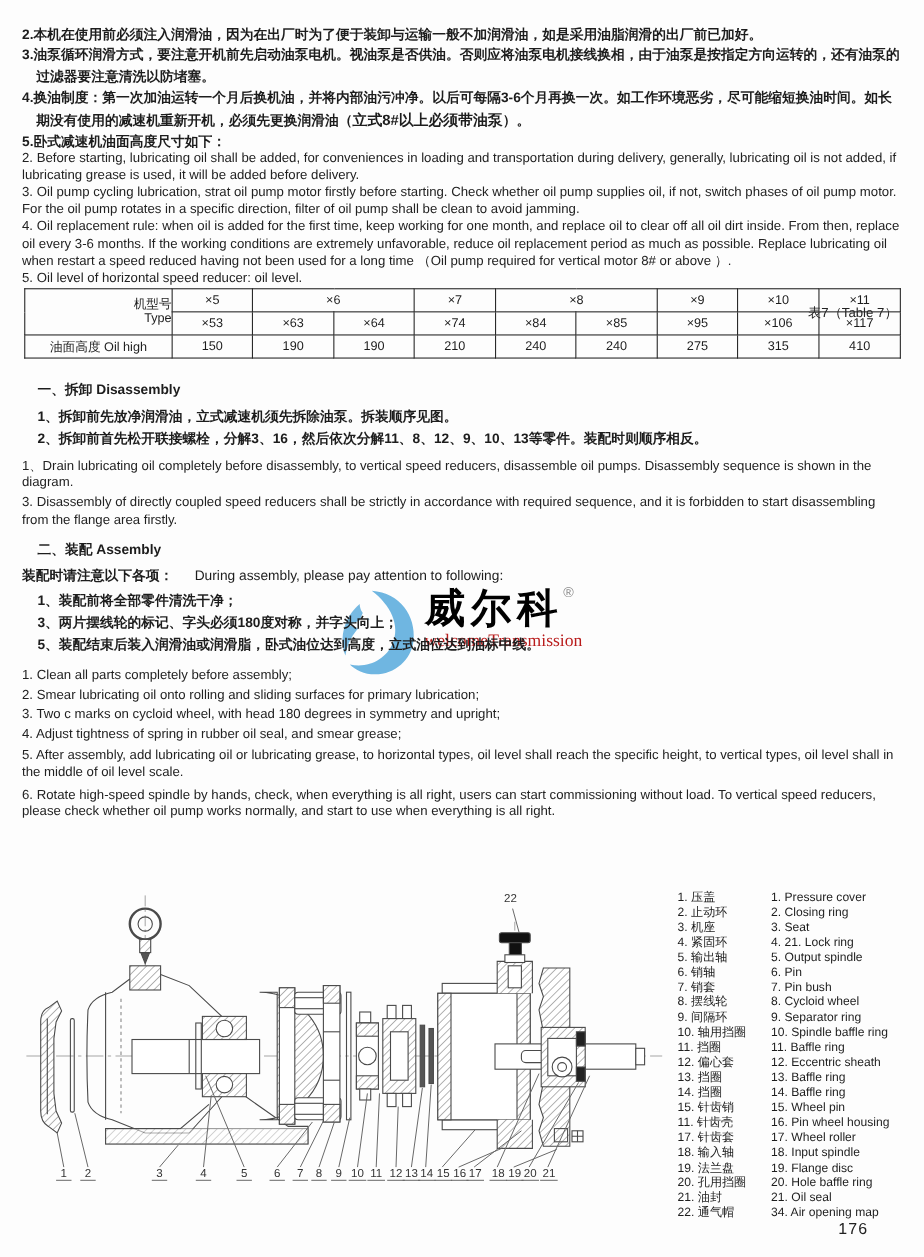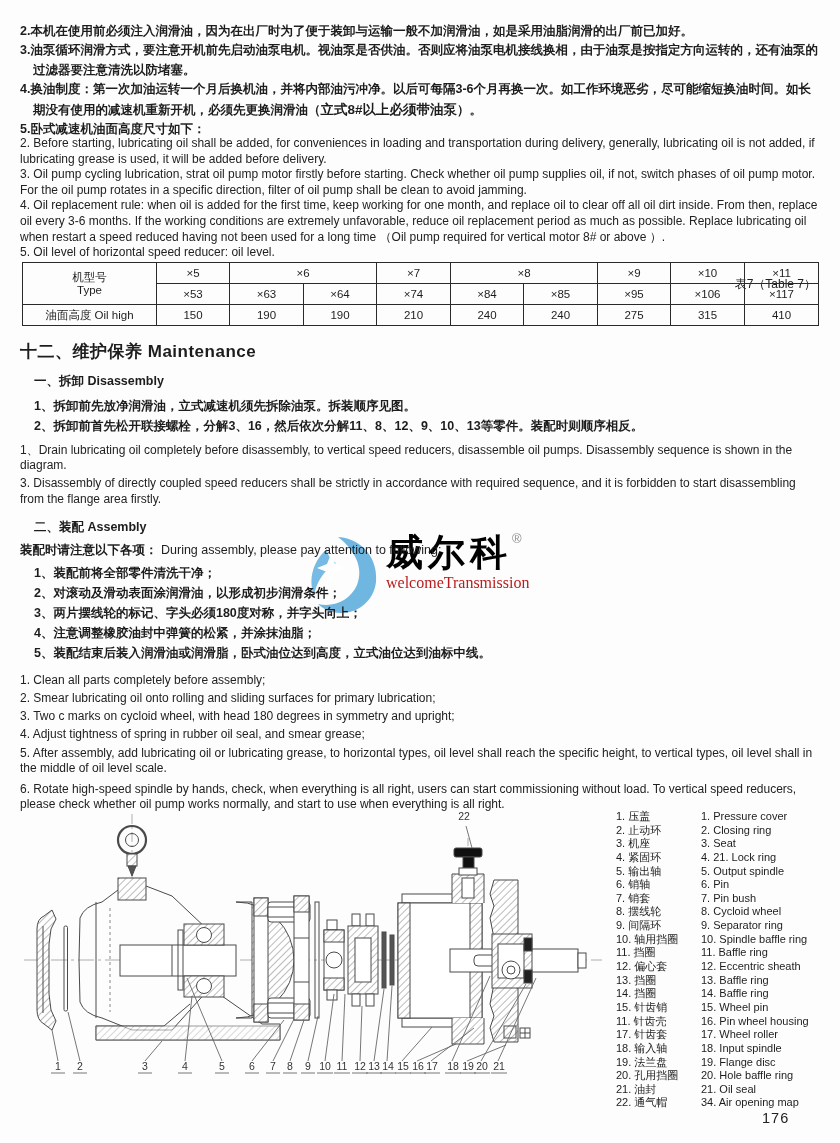--- a/index.html
+++ b/index.html
@@ -15,31 +15,31 @@
   #zh-notes p{margin:0;padding-left:13px;text-indent:-13px;}
   .b-big{font-size:13.5px;font-weight:bold;text-align:right;}
   
   #en-notes{left:20px;top:136px;width:806px;font-size:12px;font-weight:normal;line-height:15.6px;color:#222;}
   #en-notes p{margin:0;}
   #tbl-label{top:241px;right:24px;font-size:12px;color:#222;margin-top:35px;}
   
   table.t7{border-collapse:collapse;table-layout:fixed;width:796px;}
   table.t7 td{border:1px solid #2a2a2a;text-align:center;vertical-align:middle;
     font-size:11.5px;color:#1d1d1d;padding:0;height:20px;}
-  table.t7 .hd{line-height:13px;}
+  table.t7 .hd{line-height:13px;text-align:right;}
   
   #maint{left:20px;top:340px;width:802px;}
   #maint-title{font-size:17px;font-weight:bold;margin:0 0 10px 0;letter-spacing:.5px;}
   .sec-h{font-size:12.5px;font-weight:bold;margin:6px 0 6px 14px;}
   .zh-list p{margin:0;font-size:12.5px;font-weight:bold;line-height:20px;padding-left:14px;}
   .en-list{margin-top:7px;}
   .en-list p{margin:0 0 3px 0;font-size:12px;line-height:15.2px;color:#222;}
   .intro-line{font-size:12.5px;margin:2px 0 4px 0;}
   .intro-zh{font-weight:bold;}
-  .intro-en{font-weight:normal;margin-left:0;}
+  .intro-en{font-weight:normal;margin-left:16px;}
   
   #logo{left:300px;top:533px;width:230px;height:92px;z-index:1;display:flex;align-items:flex-start;}
   #logo-text{margin-left:4px;}
   #brand-row{display:flex;align-items:flex-start;}
   #brand{font-size:37px;font-weight:bold;color:#000000;letter-spacing:5px;line-height:40px;}
   #reg{font-size:13px;color:#8d8d8d;margin-top:-2px;}
   #brand-sub{font-size:16px;color:#b91c1c;font-family:Liberation Serif, serif;margin-top:1px;}
   
   #diagram{left:22px;top:798px;width:592px;height:332px;}
   
@@ -116,42 +116,39 @@
         <td>240</td>
         <td>275</td>
         <td>315</td>
         <td>410</td>
       </tr>
     </tbody>
       </table>
   </div>
 
   <div id="maint" class="abs z1">
-    <h1 id="maint-title">十二、维护保养  Maintenance</h1>
 
     <div class="sec-h">一、拆卸   Disassembly</div>
     <div class="zh-list">
       <p>1、拆卸前先放净润滑油，立式减速机须先拆除油泵。拆装顺序见图。</p>
       <p>2、拆卸前首先松开联接螺栓，分解3、16，然后依次分解11、8、12、9、10、13等零件。装配时则顺序相反。</p>
     </div>
     <div class="en-list">
       <p>1、Drain lubricating oil completely before disassembly, to vertical speed reducers, disassemble oil pumps. Disassembly sequence is shown in the diagram.</p>
       <p>3. Disassembly of directly coupled speed reducers shall be strictly in accordance with required sequence, and it is forbidden to start disassembling from the flange area firstly.</p>
     </div>
 
     <div class="sec-h" style="margin-top:12px;">二、装配   Assembly</div>
     <div class="intro-line">
       <span class="intro-zh">装配时请注意以下各项：</span>
       <span class="intro-en">During assembly, please pay attention to following:</span>
     </div>
     <div class="zh-list">
       <p>1、装配前将全部零件清洗干净；</p>
-      <p>2、对滚动及滑动表面涂润滑油，以形成初步润滑条件；</p>
       <p>3、两片摆线轮的标记、字头必须180度对称，并字头向上；</p>
-      <p>4、注意调整橡胶油封中弹簧的松紧，并涂抹油脂；</p>
       <p>5、装配结束后装入润滑油或润滑脂，卧式油位达到高度，立式油位达到油标中线。</p>
     </div>
     <div class="en-list" style="margin-top:10px;">
       <p>1. Clean all parts completely before assembly;</p>
       <p>2. Smear lubricating oil onto rolling and sliding surfaces for primary lubrication;</p>
       <p>3. Two c marks on cycloid wheel, with head 180 degrees in symmetry and upright;</p>
       <p>4. Adjust tightness of spring in rubber oil seal, and smear grease;</p>
       <p>5. After assembly, add lubricating oil or lubricating grease,  to horizontal types, oil level shall reach the specific height, to vertical types,  oil level shall in the middle of oil level scale.</p>
       <p style="margin-top:6px;">6. Rotate high-speed spindle by hands, check, when everything is all right,  users can start commissioning without load. To vertical speed reducers, please check whether oil pump works normally, and start to use when everything is all right.</p>
     </div>

